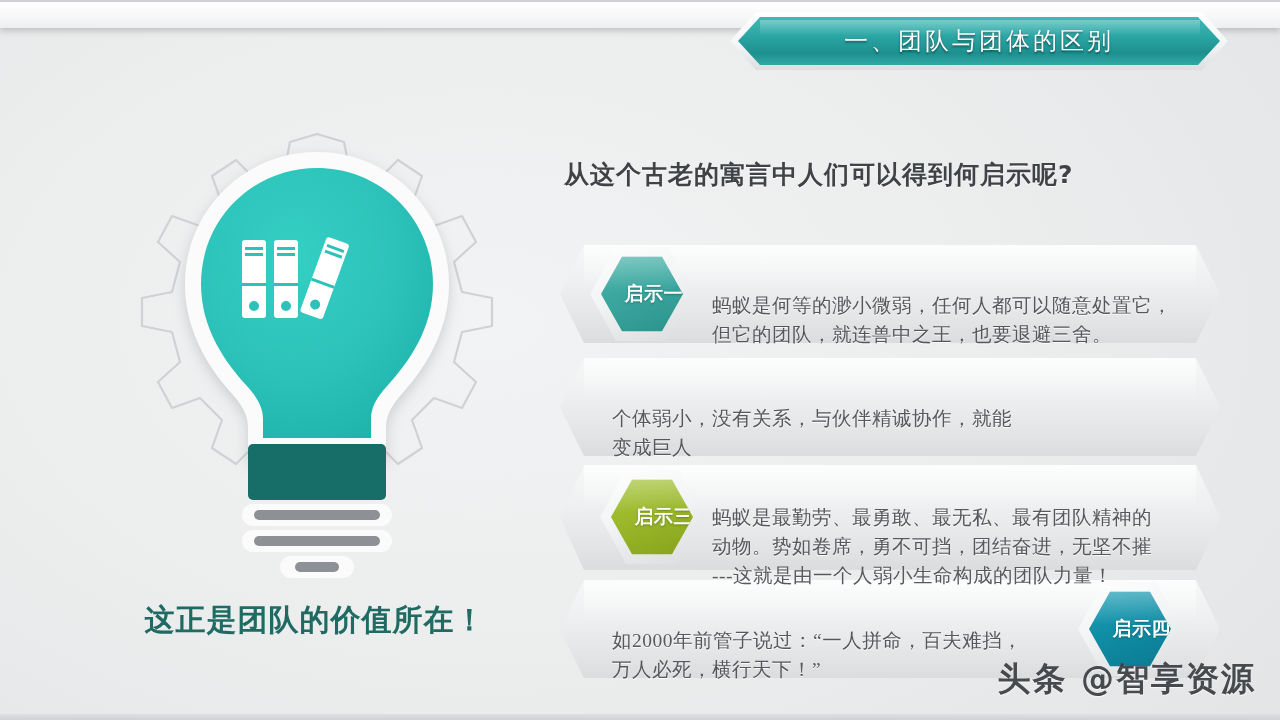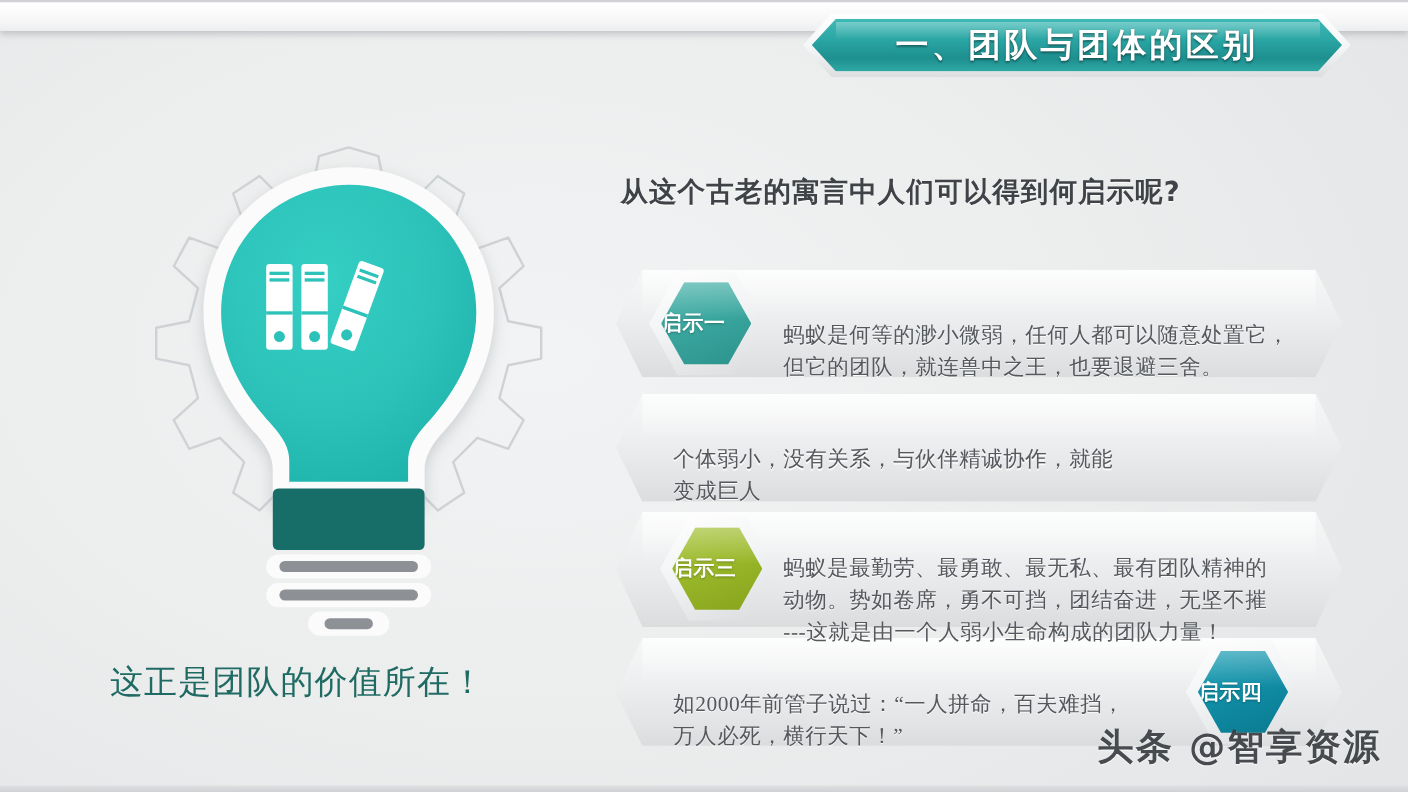--- a/index.html
+++ b/index.html
@@ -45,33 +45,33 @@
     background:linear-gradient(180deg,#3fb9b5 0%,#2aa6a4 40%,#1d8f8f 75%,#2fa9a6 100%);
     clip-path:polygon(0 50%, 22px 0, 460px 0, 482px 50%, 460px 100%, 22px 100%);
     display:flex; align-items:center; justify-content:center;
   }
   .tb-inner::after{
     content:""; position:absolute; left:22px; top:3px; width:440px; height:16px;
     background:linear-gradient(180deg,rgba(255,255,255,.30),rgba(255,255,255,0));
   }
   #title-text{
     position:relative;
-    font-size:30px; font-weight:bold; color:#ffffff; letter-spacing:3px;
+    font-size:24px; font-weight:normal; color:#ffffff; letter-spacing:3px;
     text-shadow:0 2px 2px rgba(0,0,0,.35), 0 0 1px rgba(0,0,0,.4);
     font-family:"DejaVu Sans","Liberation Sans",sans-serif;
   }
 
   
   #illus{ position:absolute; left:92px; top:120px; width:450px; height:470px; z-index:3;}
   #illus svg{ display:block; }
 
   #left-caption{
     position:absolute; left:100px; top:600px; width:430px;
-    text-align:left;
-    font-size:30px; font-weight:normal; color:#1f6b63; letter-spacing:1px;
+    text-align:center;
+    font-size:30px; font-weight:bold; color:#1f6b63; letter-spacing:1px;
     font-family:"DejaVu Sans","Liberation Sans",sans-serif;
     z-index:4;
   }
 
   
   #right{ position:absolute; left:560px; top:140px; width:690px; height:545px; z-index:4;}
   #q-heading{
     position:absolute; left:4px; top:18px;
     font-size:25px; font-weight:bold; color:#3f4246; letter-spacing:1px;
     font-family:"DejaVu Sans","Liberation Sans",sans-serif;
@@ -103,21 +103,21 @@
   .hexwrap{ position:absolute; width:104px; height:98px; z-index:6; }
   .hex-outer{
     position:absolute; inset:0;
     background:linear-gradient(160deg,#ffffff 0%,#f3f4f5 45%,#d9dbdd 100%);
     clip-path:polygon(0 50%, 26px 2%, 78px 2%, 104px 50%, 78px 98%, 26px 98%);
     filter:drop-shadow(0 3px 4px rgba(120,124,130,.5));
   }
   .hex-inner{
     position:absolute; left:11px; top:11px; width:82px; height:76px;
     clip-path:polygon(0 50%, 21px 1%, 61px 1%, 82px 50%, 61px 99%, 21px 99%);
-    display:flex; align-items:center; justify-content:flex-start;
+    display:flex; align-items:center; justify-content:flex-end;
   }
   .hex-inner::after{
     content:""; position:absolute; left:0; top:0; width:100%; height:45%;
     background:linear-gradient(180deg,rgba(255,255,255,.30),rgba(255,255,255,0));
   }
   .hex-label{
     position:relative; z-index:2;
     font-size:19px; font-weight:bold; color:#ffffff; letter-spacing:.5px;
     font-family:"DejaVu Sans","Liberation Sans",sans-serif;
     text-shadow:0 1px 2px rgba(0,0,0,.28);

